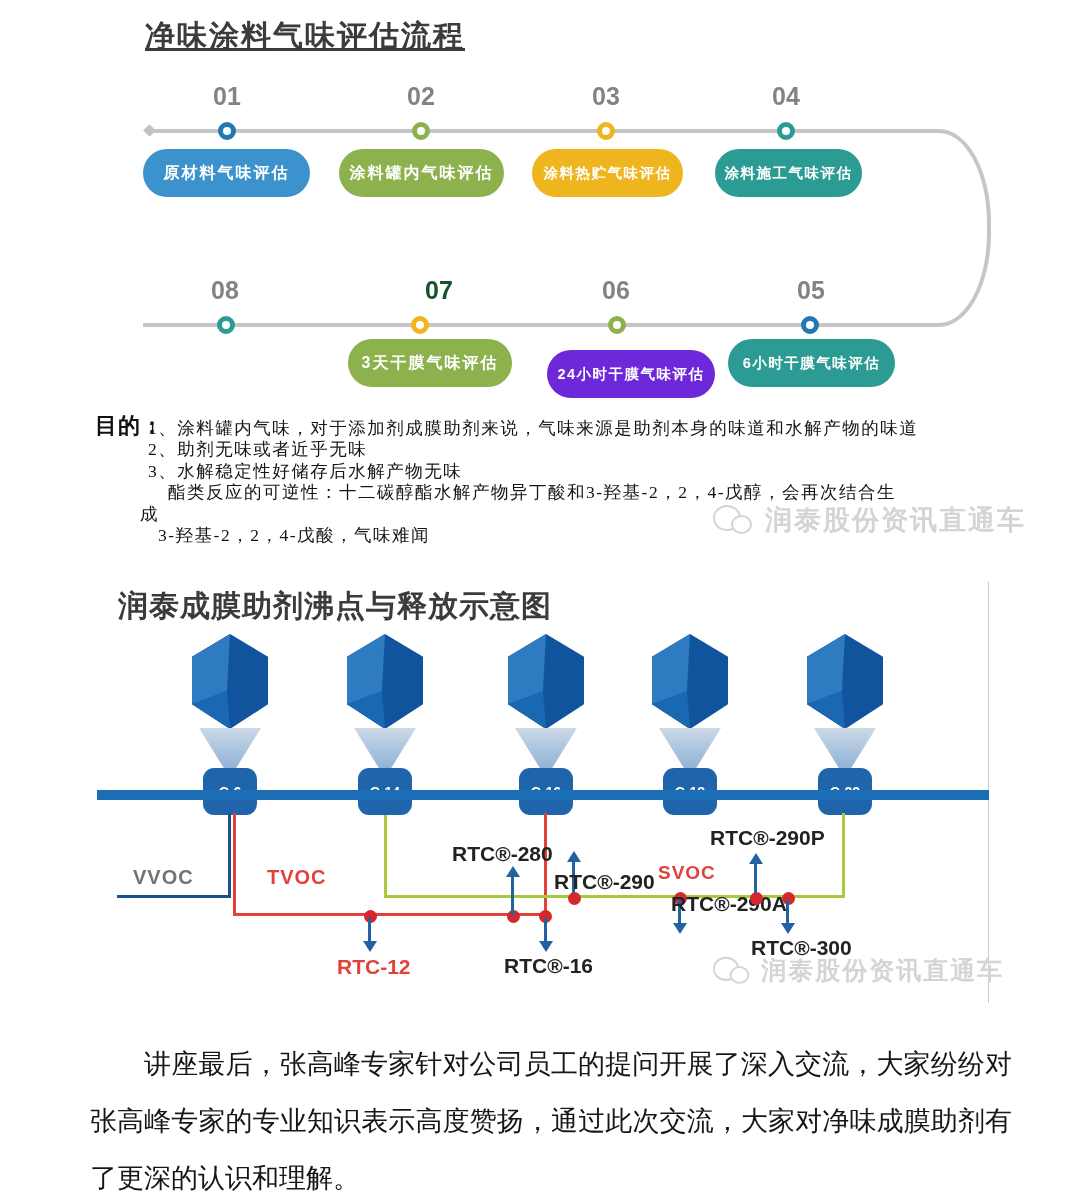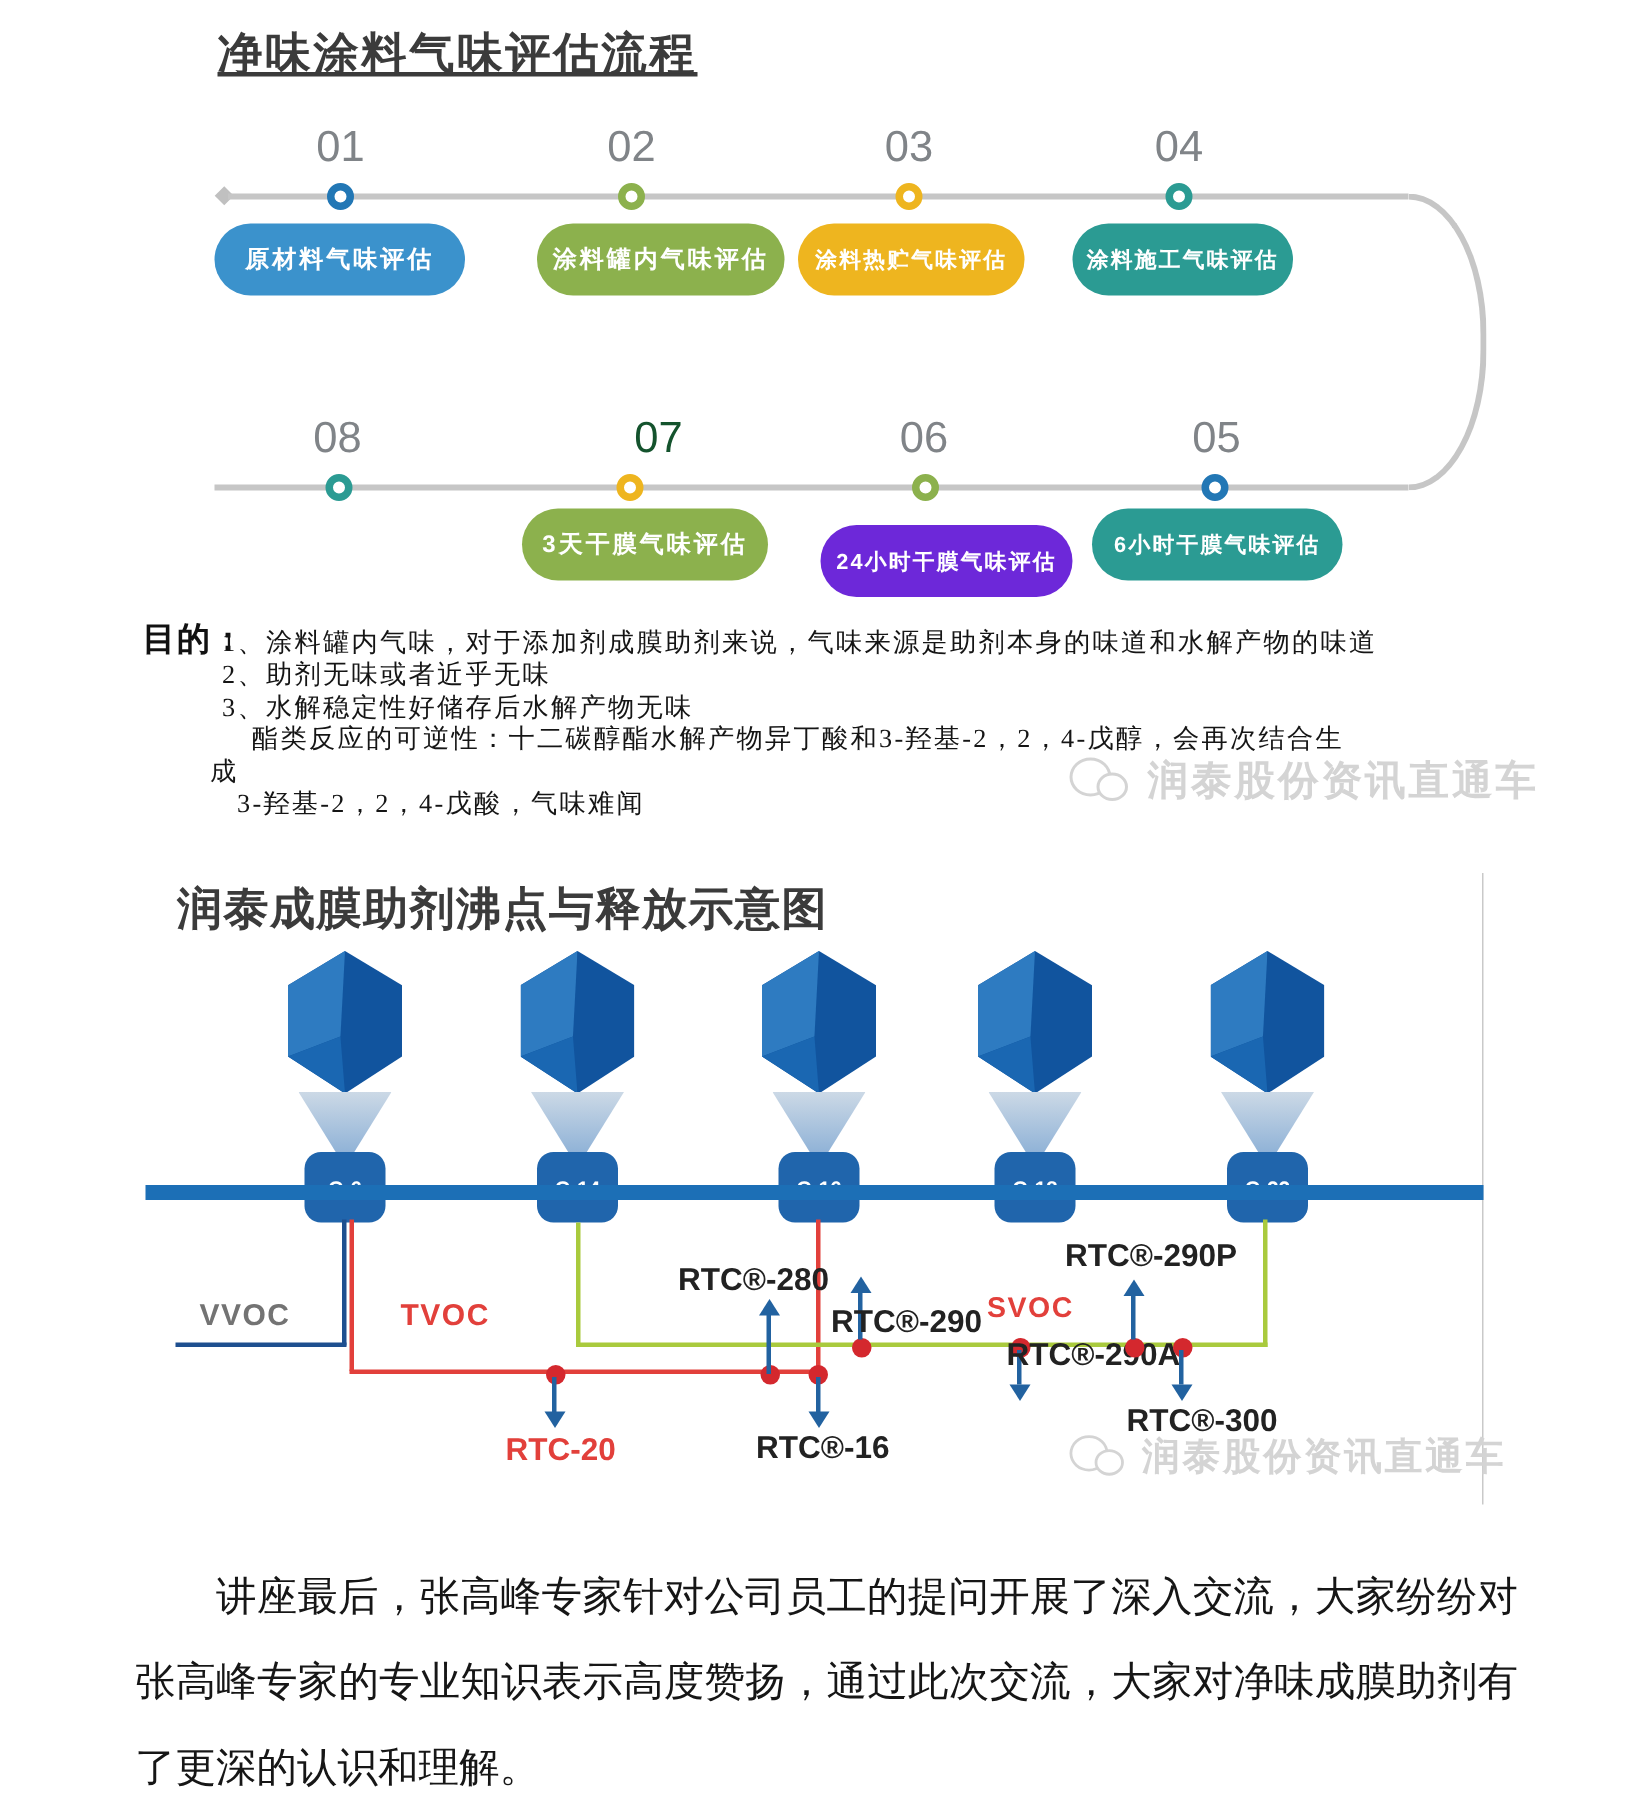--- a/index.html
+++ b/index.html
@@ -2,21 +2,21 @@
 <html><head>
 <meta charset="utf-8">
 <style>
   html,body{margin:0;padding:0;background:#ffffff;}
   .page{position:relative;width:1092px;height:1200px;background:#fff;overflow:hidden;
         font-family:"Liberation Sans", sans-serif;}
   .abs{position:absolute;}
 
   
   .flow-title{font-size:30px;font-weight:bold;letter-spacing:2px;text-decoration:underline;}
-  .step-num{width:80px;text-align:center;font-size:29px;font-weight:normal;}
+  .step-num{width:80px;text-align:center;font-size:25px;font-weight:bold;}
   .gray-line{height:4px;}
   .gray-diamond{width:9px;height:9px;transform:rotate(45deg);}
   .gray-arc{border:4px solid;border-left:none;border-radius:0 56px 56px 0 / 0 101px 101px 0;}
   .dot{width:8px;height:8px;border:5px solid;border-radius:50%;background:#fff;}
   .pill{height:48px;border-radius:26px;display:flex;align-items:center;justify-content:center;
         color:#fff;font-weight:bold;font-size:16px;letter-spacing:2px;white-space:nowrap;}
   .pill.small{font-size:14.5px;letter-spacing:1.5px;}
 
   .purpose-label{font-size:22px;font-weight:bold;color:#111;letter-spacing:1px;}
   .purpose{width:866px;font-family:"Liberation Serif", serif;font-size:17.5px;line-height:21.4px;
@@ -69,21 +69,21 @@
   <div class="abs gray-line" style="left:152px;top:129px;width:787px;background:var(--gray)"></div>
   <div class="abs gray-arc" style="left:939px;top:129px;width:48px;height:190px;border-color:var(--gray)"></div>
   <div class="abs gray-line" style="left:143px;top:323px;width:796px;background:var(--gray)"></div>
 
   <div class="abs dot" style="left: 218px; top: 122px; border-color: rgb(34, 119, 181);"></div>
   <div class="abs dot" style="left: 412px; top: 122px; border-color: rgb(140, 177, 77);"></div>
   <div class="abs dot" style="left: 597px; top: 122px; border-color: rgb(238, 181, 31);"></div>
   <div class="abs dot" style="left: 777px; top: 122px; border-color: rgb(43, 155, 147);"></div>
 
   <div class="abs pill" style="left: 143px; top: 149px; width: 167px; background: rgb(59, 146, 204);">原材料气味评估</div>
-  <div class="abs pill" style="left: 358px; top: 149px; width: 165px; background: rgb(140, 177, 77); text-align: right;">涂料罐内气味评估</div>
+  <div class="abs pill" style="left: 339px; top: 149px; width: 165px; background: rgb(140, 177, 77); text-align: right;">涂料罐内气味评估</div>
   <div class="abs pill small" style="left: 532px; top: 149px; width: 151px; background: rgb(238, 181, 31);">涂料热贮气味评估</div>
   <div class="abs pill small" style="left: 715px; top: 149px; width: 147px; background: rgb(43, 155, 147);">涂料施工气味评估</div>
 
   <div class="abs step-num" style="left: 185px; top: 276px; color: rgb(128, 132, 136);">08</div>
   <div class="abs step-num" style="left: 399px; top: 276px; color: #14532d;">07</div>
   <div class="abs step-num" style="left: 576px; top: 276px; color: rgb(128, 132, 136);">06</div>
   <div class="abs step-num" style="left: 771px; top: 276px; color: rgb(128, 132, 136);">05</div>
 
   <div class="abs dot" style="left: 217px; top: 316px; border-color: rgb(43, 155, 147);"></div>
   <div class="abs dot" style="left: 411px; top: 316px; border-color: rgb(238, 181, 31);"></div>
@@ -174,21 +174,21 @@
   <div class="hline" style="left: 384px; top: 895px; width: 461px; height: 3px; background: rgb(169, 202, 61);"></div>
   <div class="vline" style="left: 842px; top: 813px; width: 3px; height: 85px; background: rgb(169, 202, 61);"></div>
 
   <div class="abs zone" style="left: 133px; top: 866px; color: #737373;">VVOC</div>
   <div class="abs zone" style="left: 267px; top: 866px; color: rgb(226, 64, 59);">TVOC</div>
   <div class="abs zone" style="left: 658px; top: 862px; font-size: 19px; color: rgb(226, 64, 59);">SVOC</div>
 
   <div class="abs rdot" style="left: 364px; top: 910px; background: rgb(212, 40, 46);"></div>
   <div class="abs shaft" style="left:368px;top:918px;height:24px;background:var(--arrow)"></div>
   <div class="abs head-dn" style="left:363px;top:941px;border-top-color:var(--arrow)"></div>
-  <div class="abs plabel" style="left: 337px; top: 955px; font-weight: bold; color: rgb(226, 64, 59);">RTC-20</div>
+  <div class="abs plabel" style="left: 337px; top: 955px; font-weight: bold; color: rgb(226, 64, 59);">RTC-12</div>
 
   <div class="abs rdot" style="left: 507px; top: 910px; background: rgb(212, 40, 46);"></div>
   <div class="abs head-up" style="left:506px;top:866px;border-bottom-color:var(--arrow)"></div>
   <div class="abs shaft" style="left:511px;top:876px;height:40px;background:var(--arrow)"></div>
   <div class="abs plabel" style="left: 452px; top: 842px; color: rgb(34, 34, 34);">RTC®-280</div>
 
   <div class="abs rdot" style="left: 539px; top: 910px; background: rgb(212, 40, 46);"></div>
   <div class="abs shaft" style="left:544px;top:918px;height:24px;background:var(--arrow)"></div>
   <div class="abs head-dn" style="left:539px;top:941px;border-top-color:var(--arrow)"></div>
   <div class="abs plabel" style="left: 504px; top: 954px; color: rgb(34, 34, 34);">RTC®-16</div>

